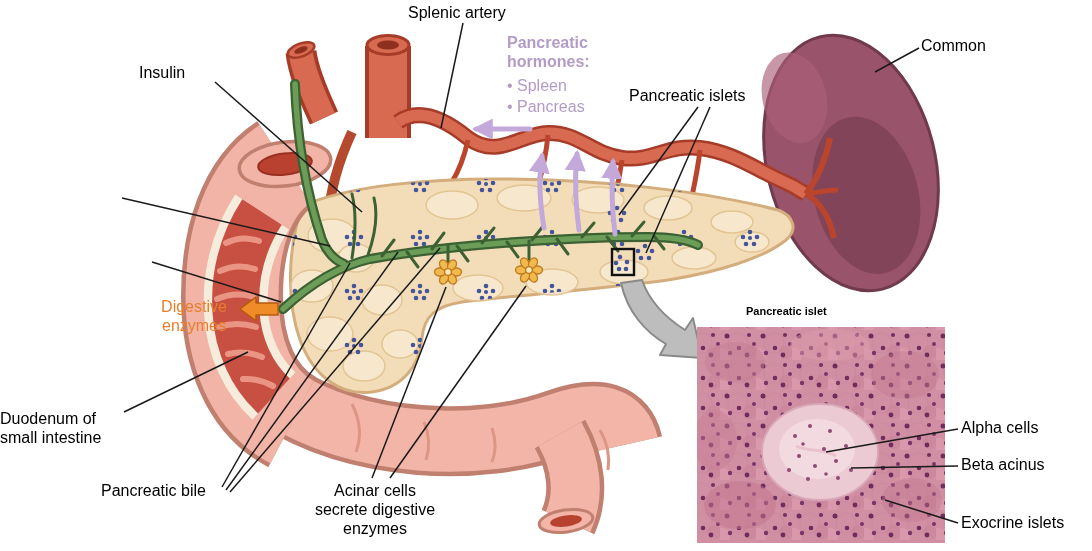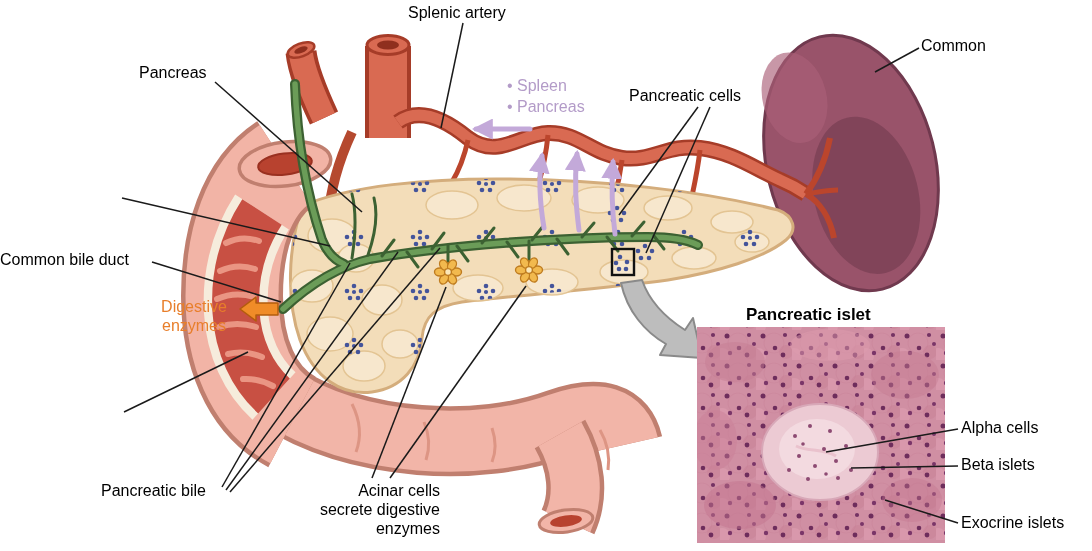--- a/index.html
+++ b/index.html
@@ -4,22 +4,22 @@
 <style>
   * { box-sizing: border-box; }
   body { margin: 0; background: #ffffff; font-family: "Liberation Sans", sans-serif; }
   .figure { position: relative; width: 1084px; height: 551px; background: #fff; overflow: hidden; }
   .figure svg.art { position: absolute; left: 0; top: 0; }
   .lbl { position: absolute; font-size: 16px; line-height: 1.2; color: #000; white-space: pre-line; }
   .lbl.purple { color: #b39bc8; }
   .lbl.orange { color: #e87e2a; }
   .lbl.bold { font-weight: bold; }
   .lbl.right { text-align: center; }
-  .lbl.center { text-align: right; }
-  .lbl.big { font-size: 17px; text-align: center; }
+  .lbl.center { text-align: center; }
+  .lbl.big { font-size: 11px; text-align: center; }
 </style>
 </head>
 <body>
 
 <div class="figure">
 
 <svg class="art" width="1092" height="551" viewBox="0 0 1092 551">
   <defs>
     <marker id="mArrow" viewBox="0 0 10 10" refX="8" refY="5" markerWidth="4.2" markerHeight="4.2" orient="auto">
       <path d="M0,0 L10,5 L0,10 Z" fill="#c3a9d9"></path>
@@ -253,29 +253,32 @@
     <line x1="230" y1="492" x2="440" y2="248"></line>
     <line x1="372" y1="478" x2="446" y2="287"></line>
     <line x1="390" y1="478" x2="526" y2="286"></line>
     <line x1="958" y1="429" x2="826" y2="452"></line>
     <line x1="958" y1="466" x2="851" y2="468"></line>
     <line x1="958" y1="523" x2="885" y2="500"></line>
   </g>
 </svg>
 
   <div class="lbl" style="left:408px;top:3px">Splenic artery</div>
-  <div class="lbl" style="left:139px;top:63px">Pancreas</div>
+  <div class="lbl" style="left:139px;top:63px">Insulin</div>
+  <div class="lbl purple bold" style="left:507px;top:33px">Pancreatic
+hormones:</div>
   <div class="lbl purple" style="left:507px;top:76px">• Spleen</div>
   <div class="lbl purple" style="left:507px;top:97px">• Pancreas</div>
-  <div class="lbl" style="left:629px;top:86px">Pancreatic cells</div>
+  <div class="lbl" style="left:629px;top:86px">Pancreatic islets</div>
   <div class="lbl" style="left:921px;top:36px">Common</div>
-  <div class="lbl" style="left:0px;top:250px">Common bile duct</div>
   <div class="lbl orange right" style="left:150px;top:297px;width:88px">Digestive
 enzymes</div>
+  <div class="lbl" style="left:0px;top:409px">Duodenum of
+small intestine</div>
   <div class="lbl" style="left:101px;top:481px">Pancreatic bile</div>
   <div class="lbl center" style="left:310px;top:481px;width:130px">Acinar cells
 secrete digestive
 enzymes</div>
   <div class="lbl bold big" style="left:746px;top:305px">Pancreatic islet</div>
   <div class="lbl" style="left:961px;top:418px">Alpha cells</div>
-  <div class="lbl" style="left:961px;top:455px">Beta islets</div>
+  <div class="lbl" style="left:961px;top:455px">Beta acinus</div>
   <div class="lbl" style="left:961px;top:513px">Exocrine islets</div>
 </div>
 
 </body></html>

